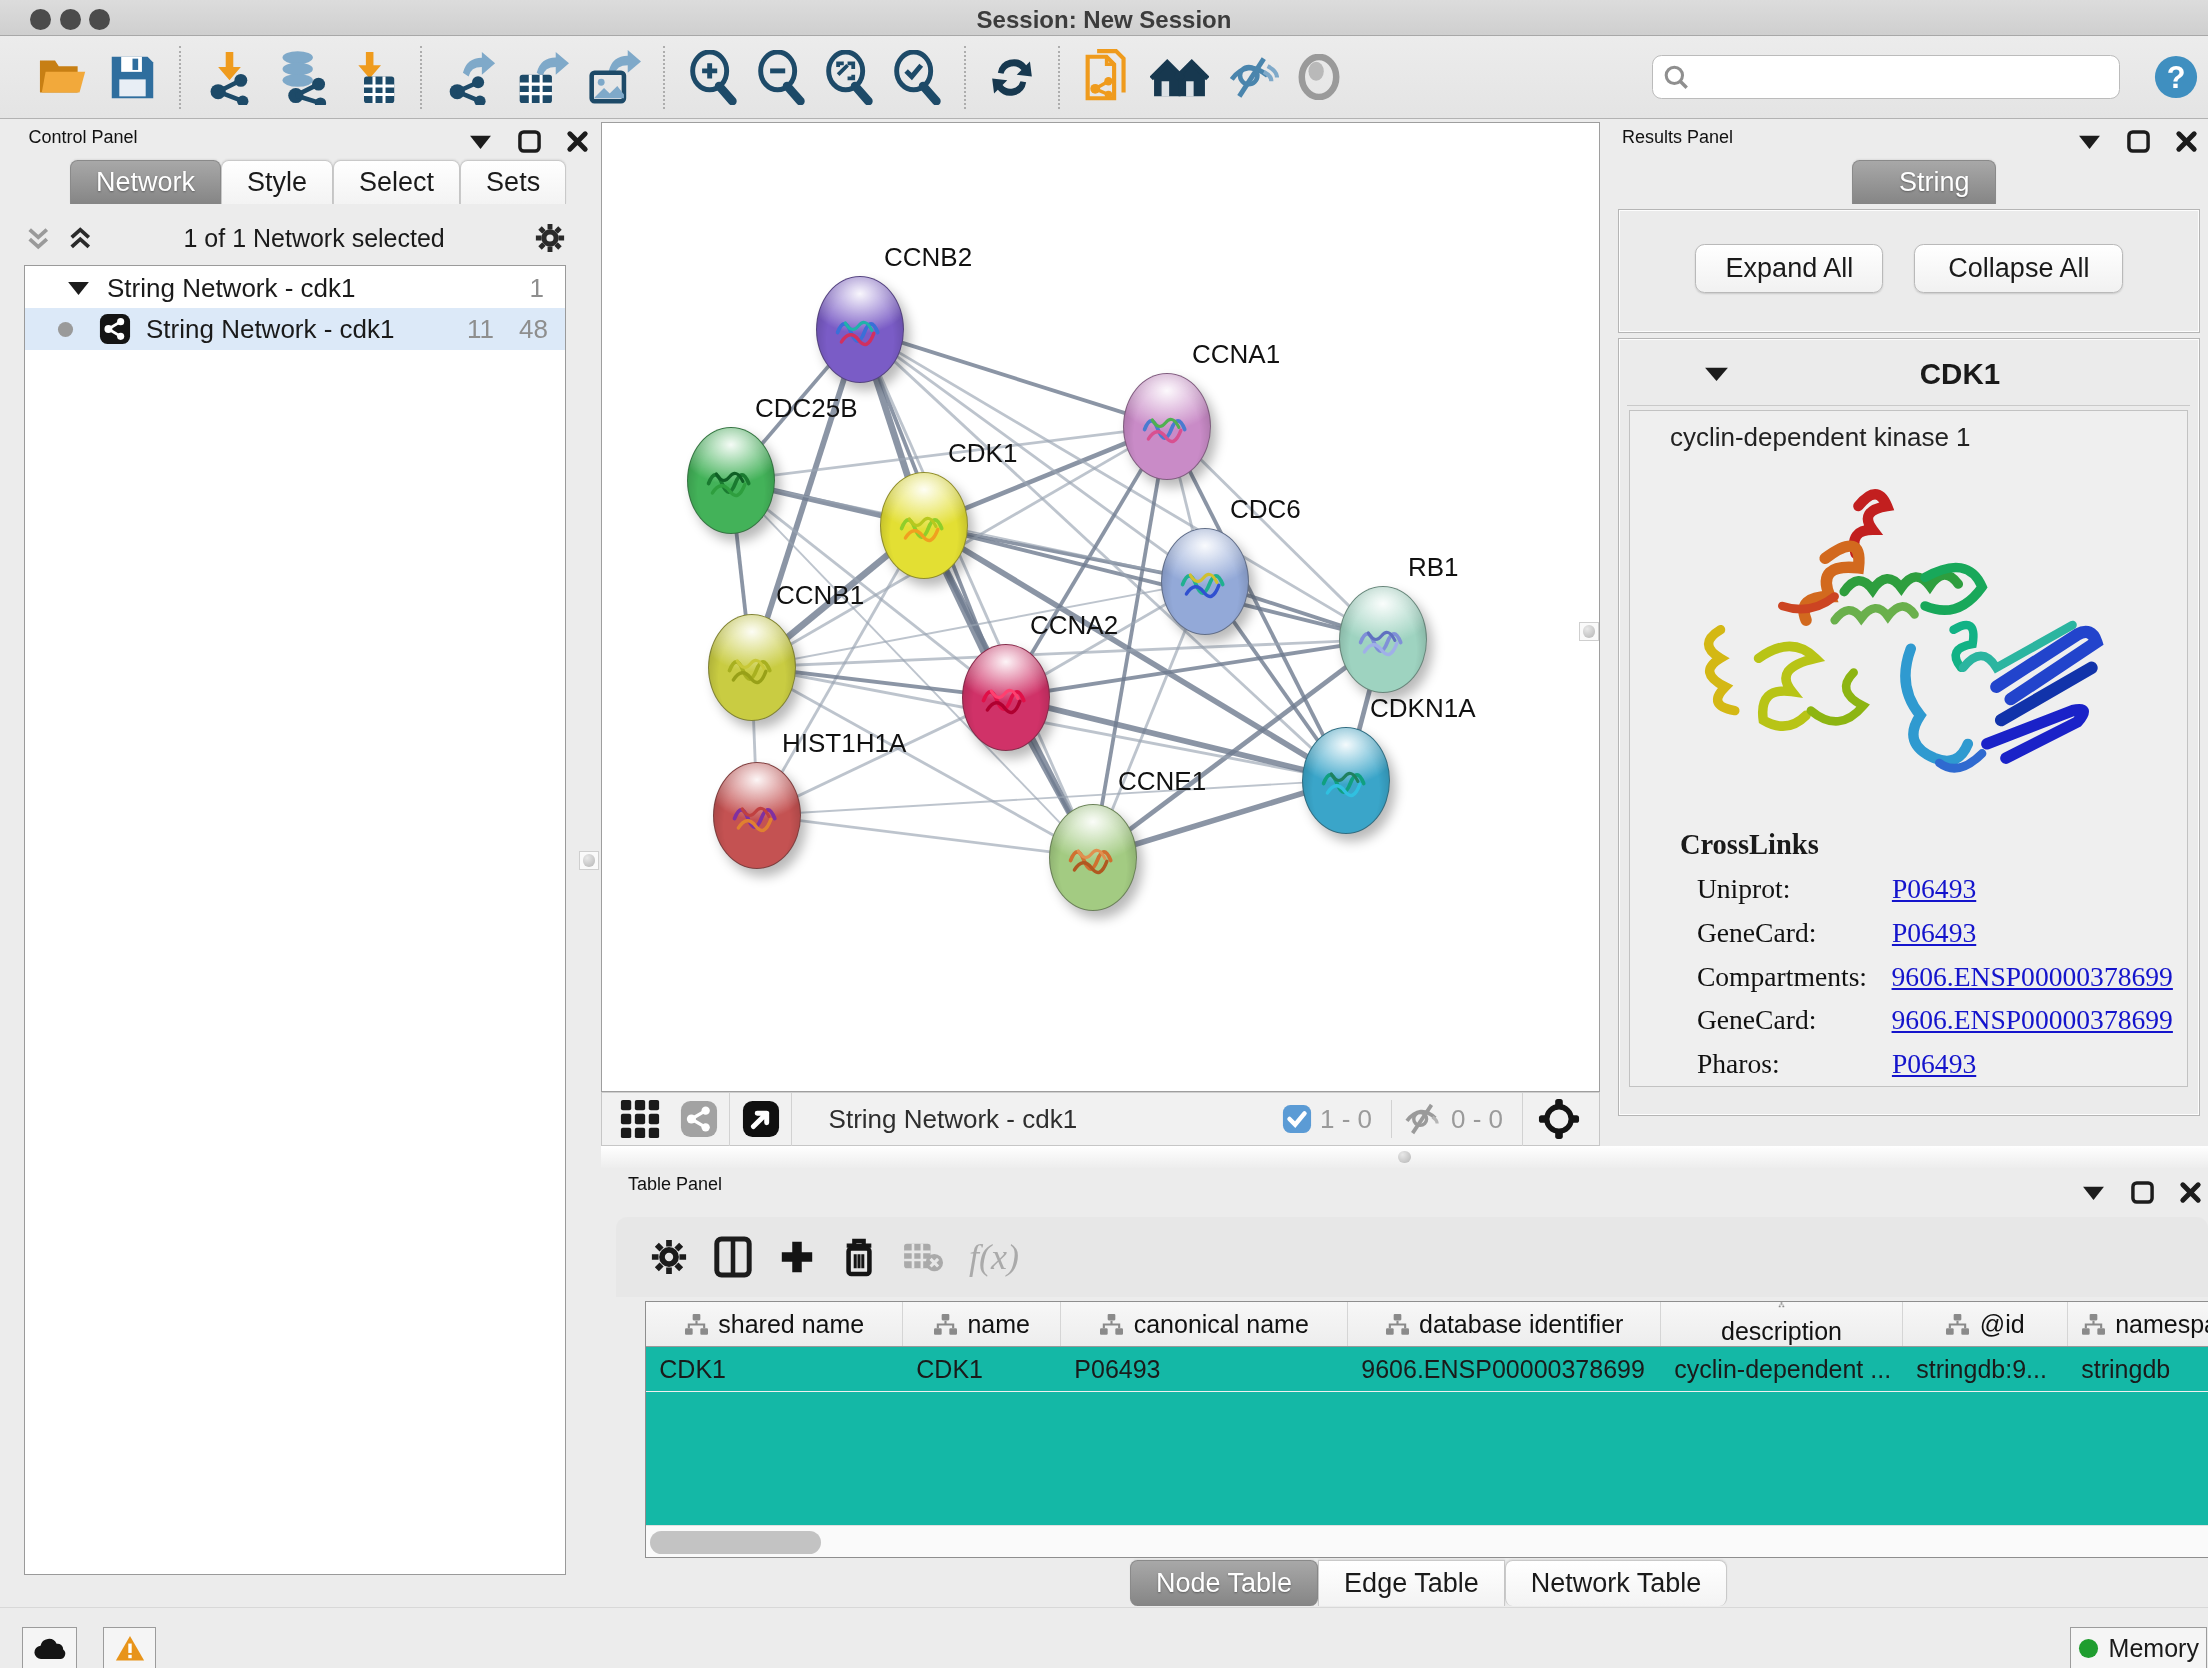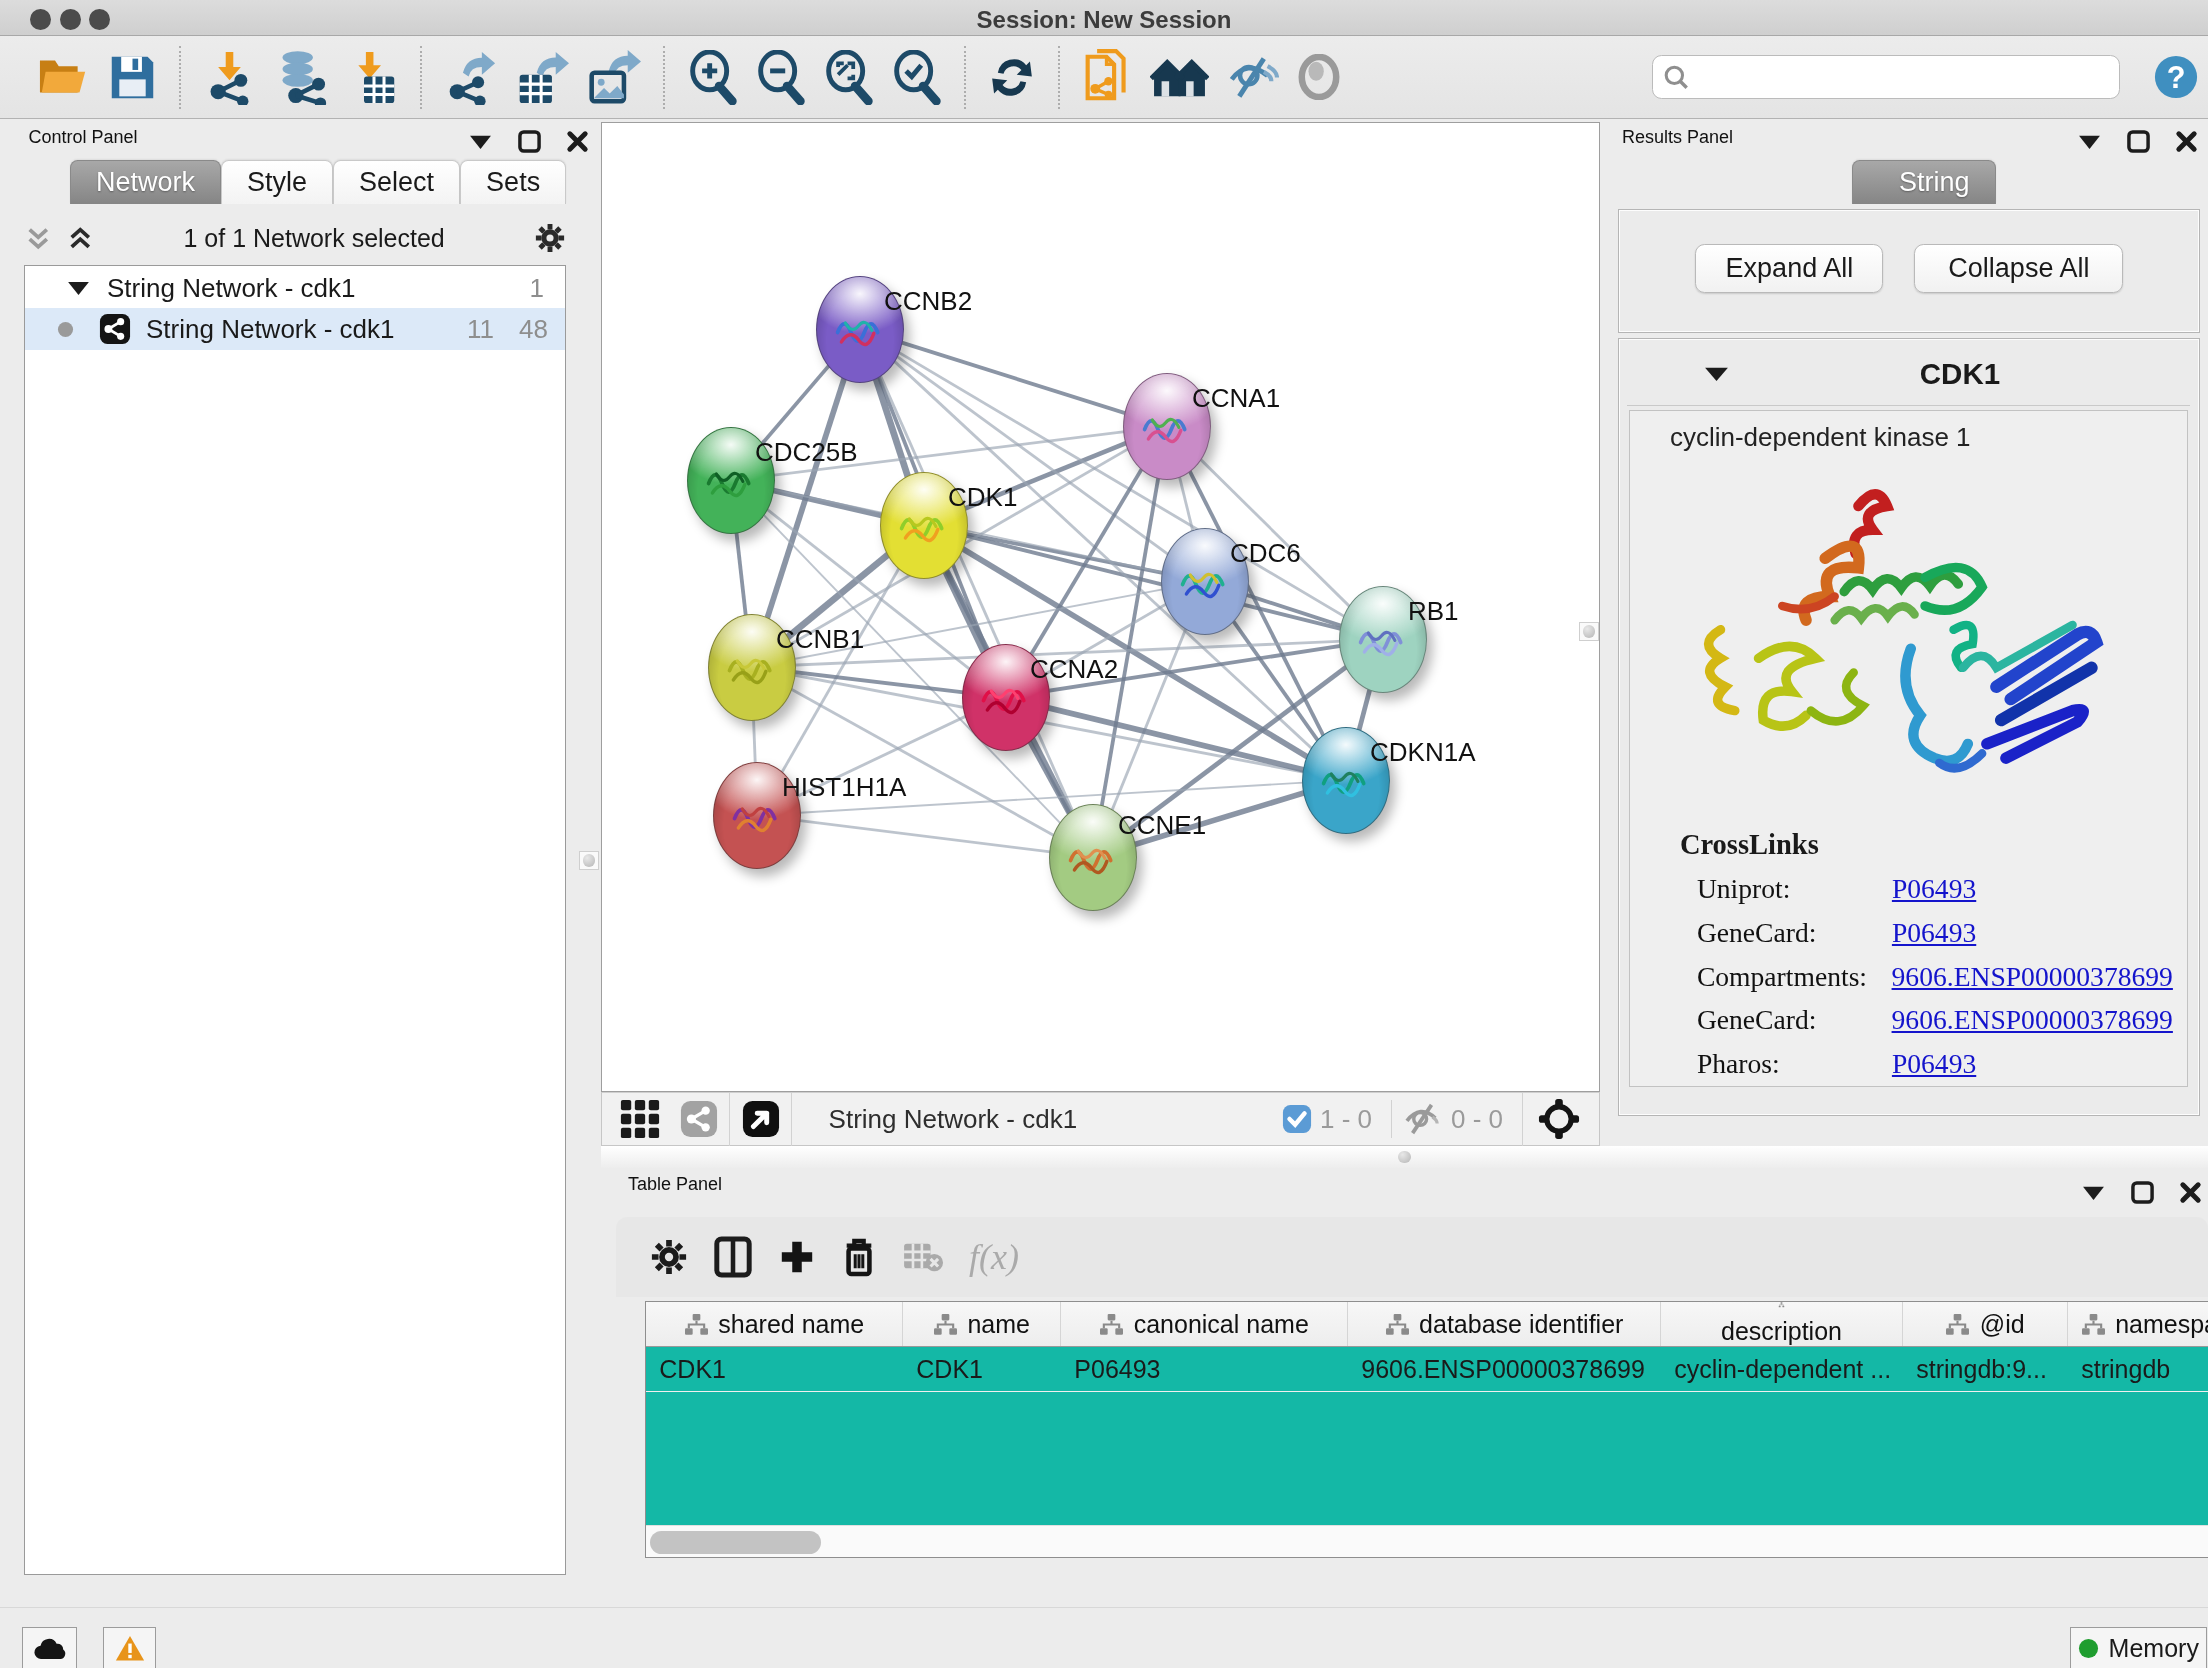--- a/index.html
+++ b/index.html
@@ -36,21 +36,21 @@
   .count { color:#8e8e8e; }
 
   
   .canvas { left:601px; top:122px; width:999px; height:970px; background:#fff; border:1px solid #9e9e9e; overflow:hidden; }
   .edge-svg { position:absolute; left:0; top:0; }
   .node { position:absolute; width:88px; height:107px; border-radius:50%; box-shadow:5.7px 7.6px 11.4px rgba(0,0,0,.28); border:1px solid rgba(40,40,40,.45); }
   .node .gloss { position:absolute; inset:0; border-radius:50%;
       background:radial-gradient(ellipse 60% 38% at 50% 16%, rgba(255,255,255,.95), rgba(255,255,255,0) 100%),
                  radial-gradient(ellipse at 50% 60%, rgba(255,255,255,0) 55%, rgba(0,0,0,.30) 100%); }
   .node svg { position:absolute; left:13.3px; top:23px; }
-  .node-label { position:absolute; font-size:26px; color:#111; white-space:nowrap;margin-top:44px; }
+  .node-label { position:absolute; font-size:26px; color:#111; white-space:nowrap; }
 
   .split-handle { width:20px; height:19px; background:#fafafa; border:1px solid #cfcfcf; display:flex; align-items:center; justify-content:center; }
   .split-handle .dot, .hsplit .dot { width:12.4px; height:12.4px; border-radius:50%; background:radial-gradient(circle at 35% 30%, #e8e8e8, #b5b5b5); }
 
   
   .net-status { left:601px; top:1092px; width:999px; height:54px; background:#f1f1f1; border:1px solid #c6c6c6; border-top:1px solid #cfcfcf; display:flex; align-items:center; }
   .ns-sep { width:0; border-left:1.9px solid #d2d2d2; height:53px; margin:0 11.4px; }
   .ns-num { font-size:26px; color:#9a9a9a; margin:0 7.6px; white-space:nowrap; }
   .ns-title { font-size:26px; color:#2e2e2e; margin-left:25px; flex:1; }
 
@@ -892,20 +892,31 @@
           <div class="td" style="width: 313px;">9606.ENSP00000378699</div>
           <div class="td" style="width: 242px;">cyclin-dependent ...</div>
           <div class="td" style="width: 165px;">stringdb:9...</div>
           <div class="td" style="width: 190px;">stringdb</div>
         </div>
       </div>
     <div class="tbl-scroll">
         <div class="tbl-thumb"></div>
       </div>
   </div>
+  <div class="tp-tabs abs">
+    <div class="tab sel" style="border-radius:7.6px; height:46px">
+        <span>Node Table</span>
+      </div>
+    <div class="tab" style="border-radius:0; height:46px">
+        <span>Edge Table</span>
+      </div>
+    <div class="tab" style="border-radius:7.6px; height:46px">
+        <span>Network Table</span>
+      </div>
+  </div>
 </div>
 
 <div class="statusbar abs">
   <div class="sb-btn" style="left:22px; width:55px">
       <span>
         <svg width="34" height="25" viewBox="0 0 18 13">
           <path d="M4.5 12 a3.5 3.5 0 0 1 -0.5-7 a4.5 4.5 0 0 1 8.5-1 a3 3 0 0 1 3.5 3 a2.8 2.8 0 0 1 -1.5 5 z" fill="#141414"></path>
         </svg>
       </span>
     </div>

